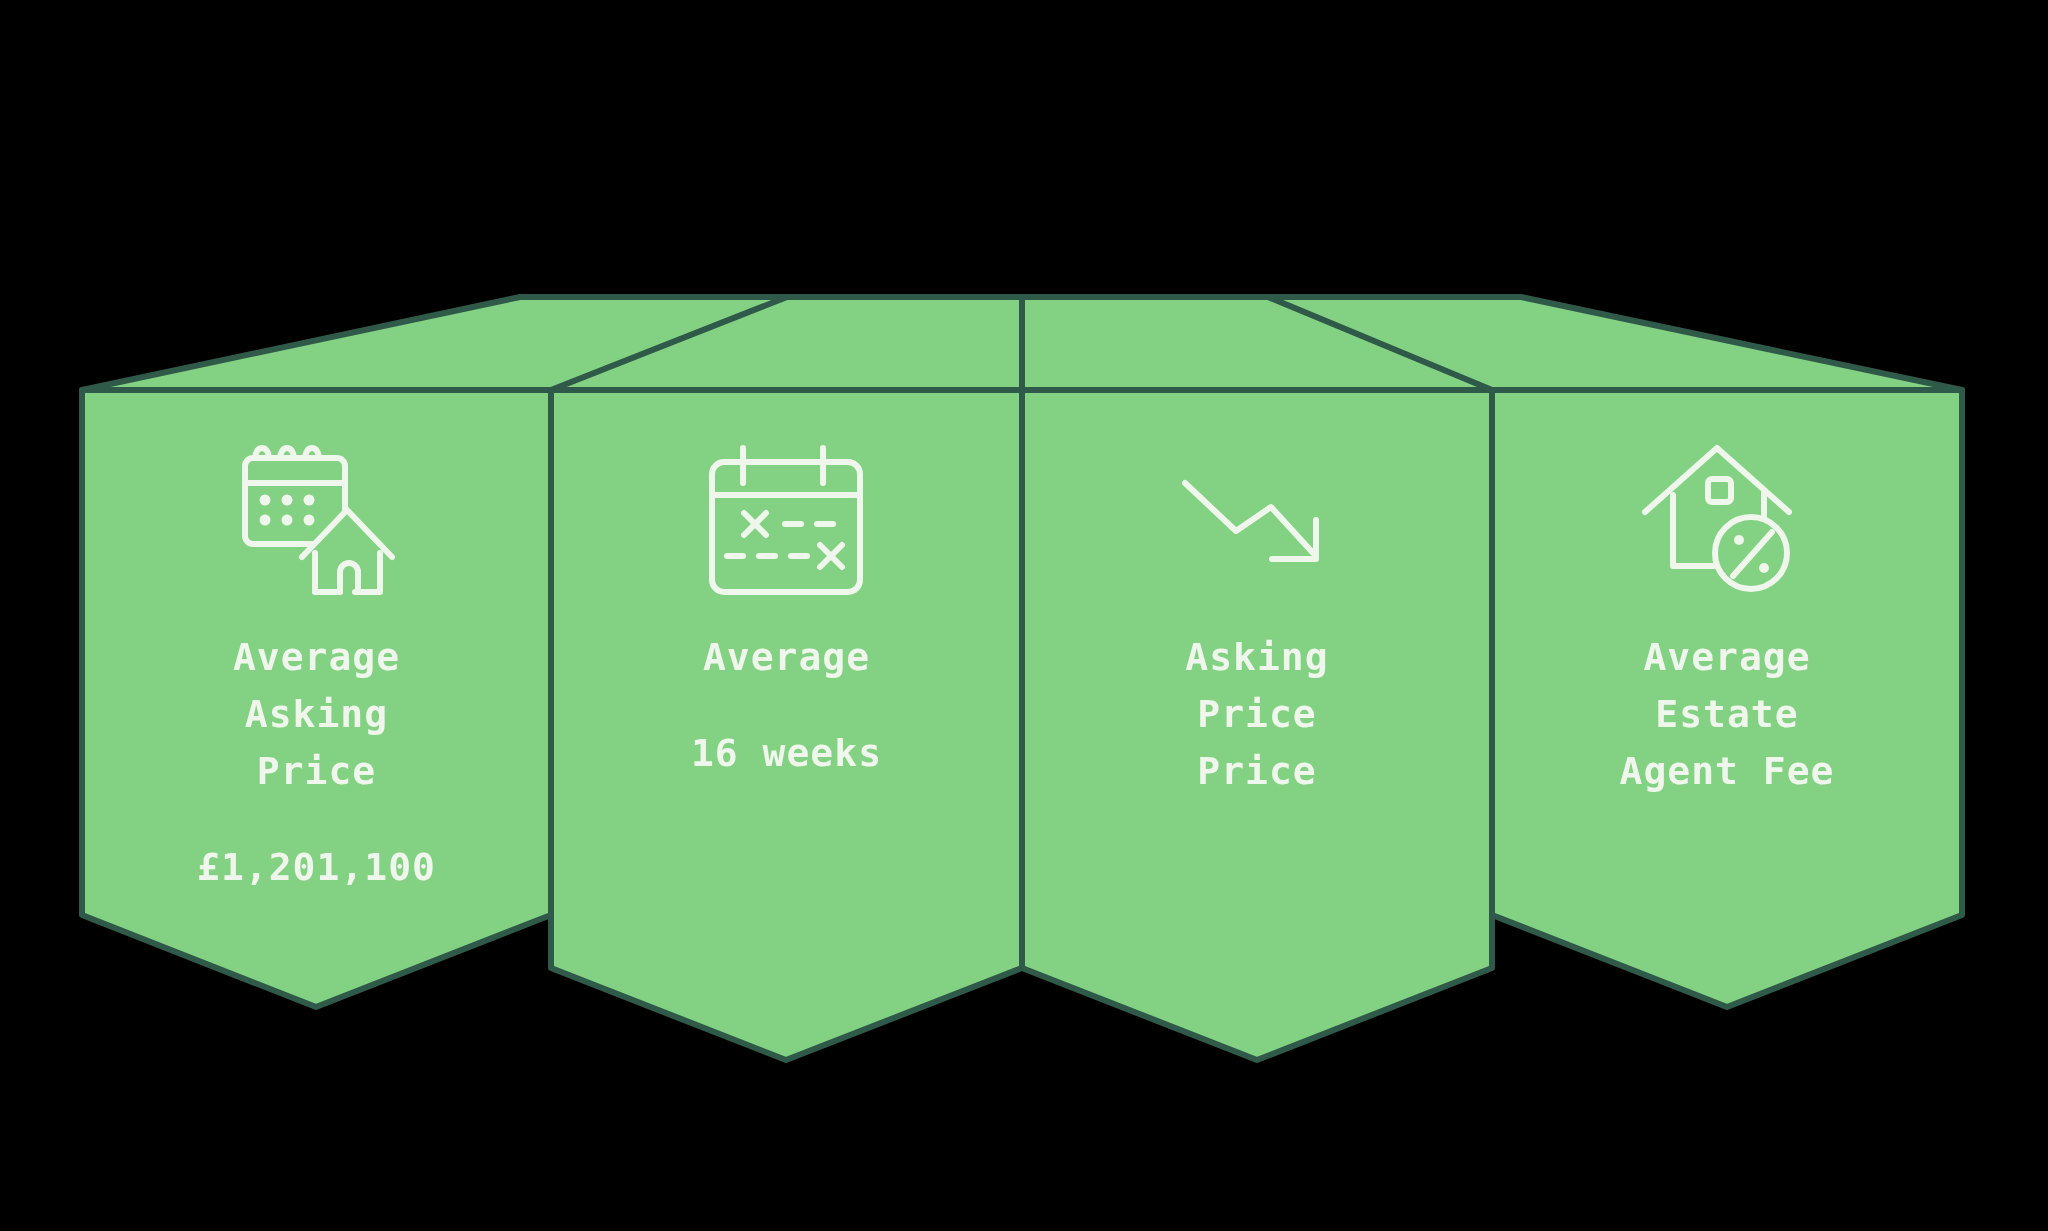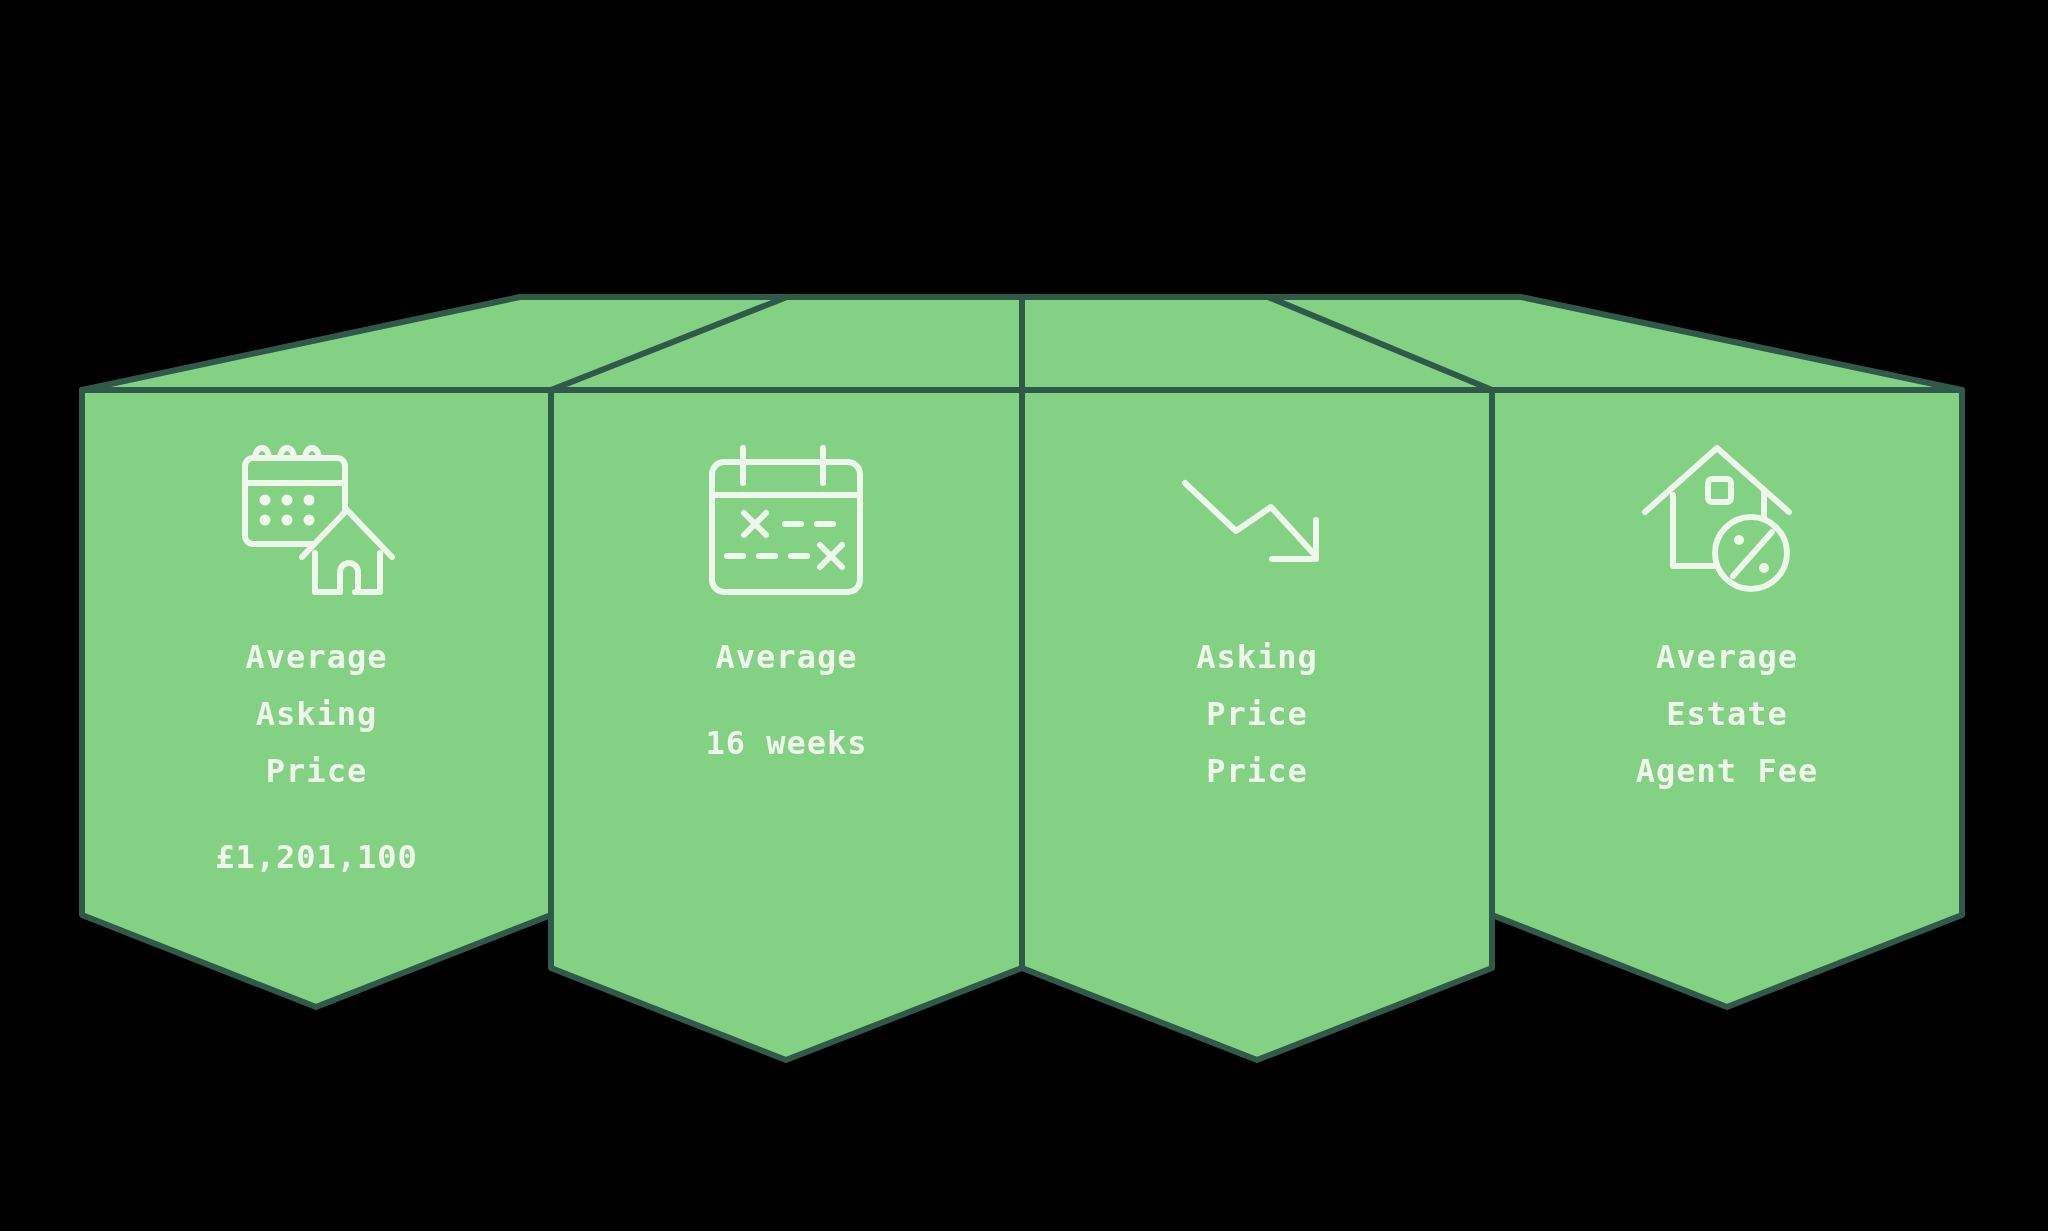--- a/index.html
+++ b/index.html
@@ -51,26 +51,26 @@
     fill: var(--panel-fill, #83d182);
     stroke: var(--icon-color, #eff6ec);
     stroke-width: 6;
   }
   .panel-text {
     position: absolute;
     top: 629px;
     text-align: center;
     color: var(--text-color, #eff6ec);
     font-weight: bold;
-    font-size: 32px;
+    font-size: 38px;
     line-height: 57px;
     letter-spacing: 1px;
   }
   .panel-text .line { display: block; }
-  .panel-value { margin-top: 29px; }
+  .panel-value { margin-top: 39px; }
 </style>
 </head>
 <body>
 
 <div class="stage">
 
   <svg class="scene" width="2048" height="1231" viewBox="0 0 2048 1231">
 
     <polygon class="structure" points="82,390 520,297 1521,297 1962,390"></polygon>
     <path class="fold" d="M551,390 L787,297"></path>

